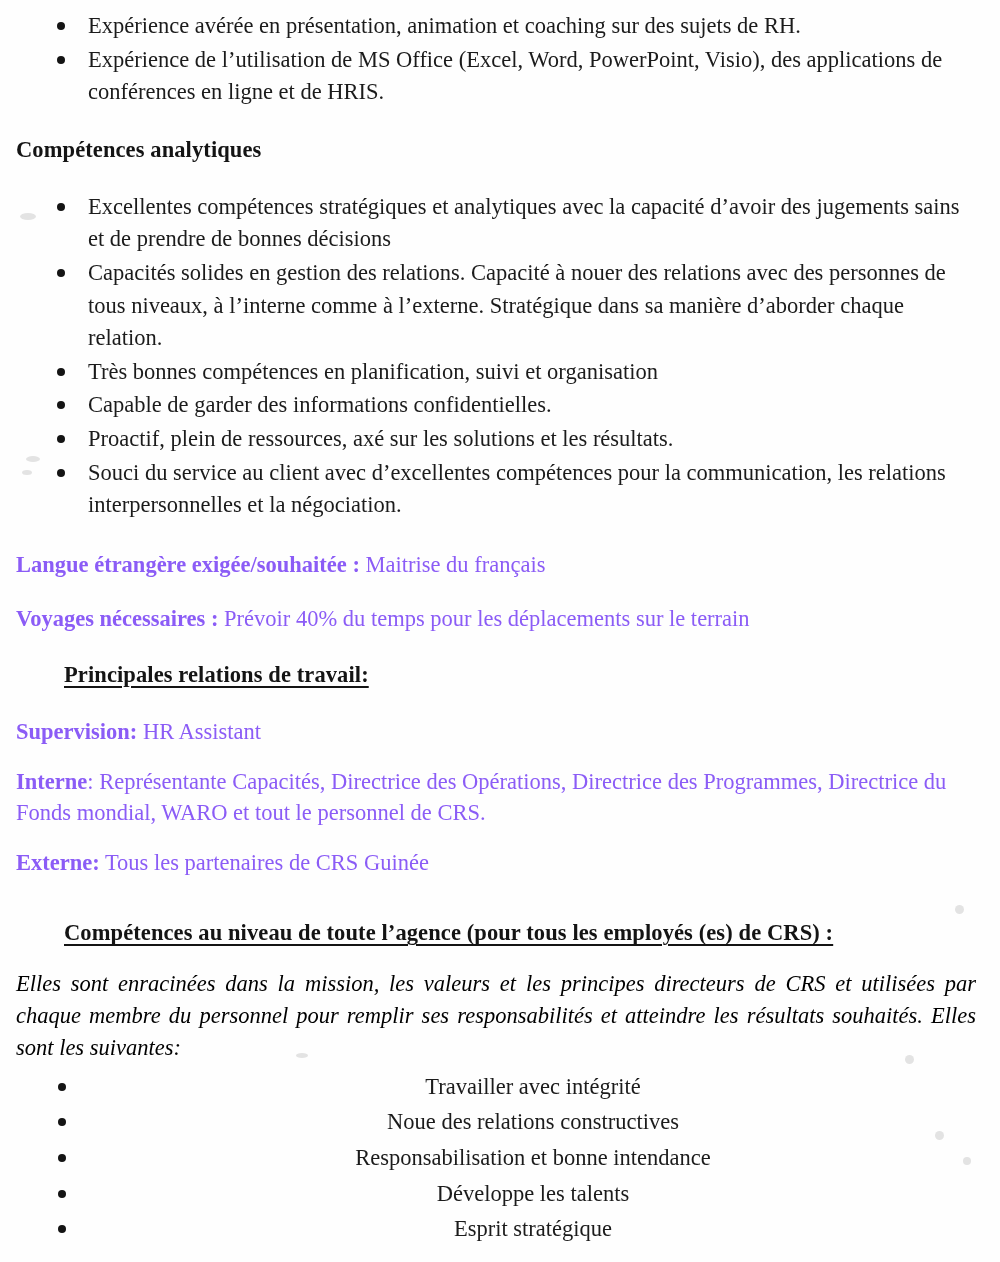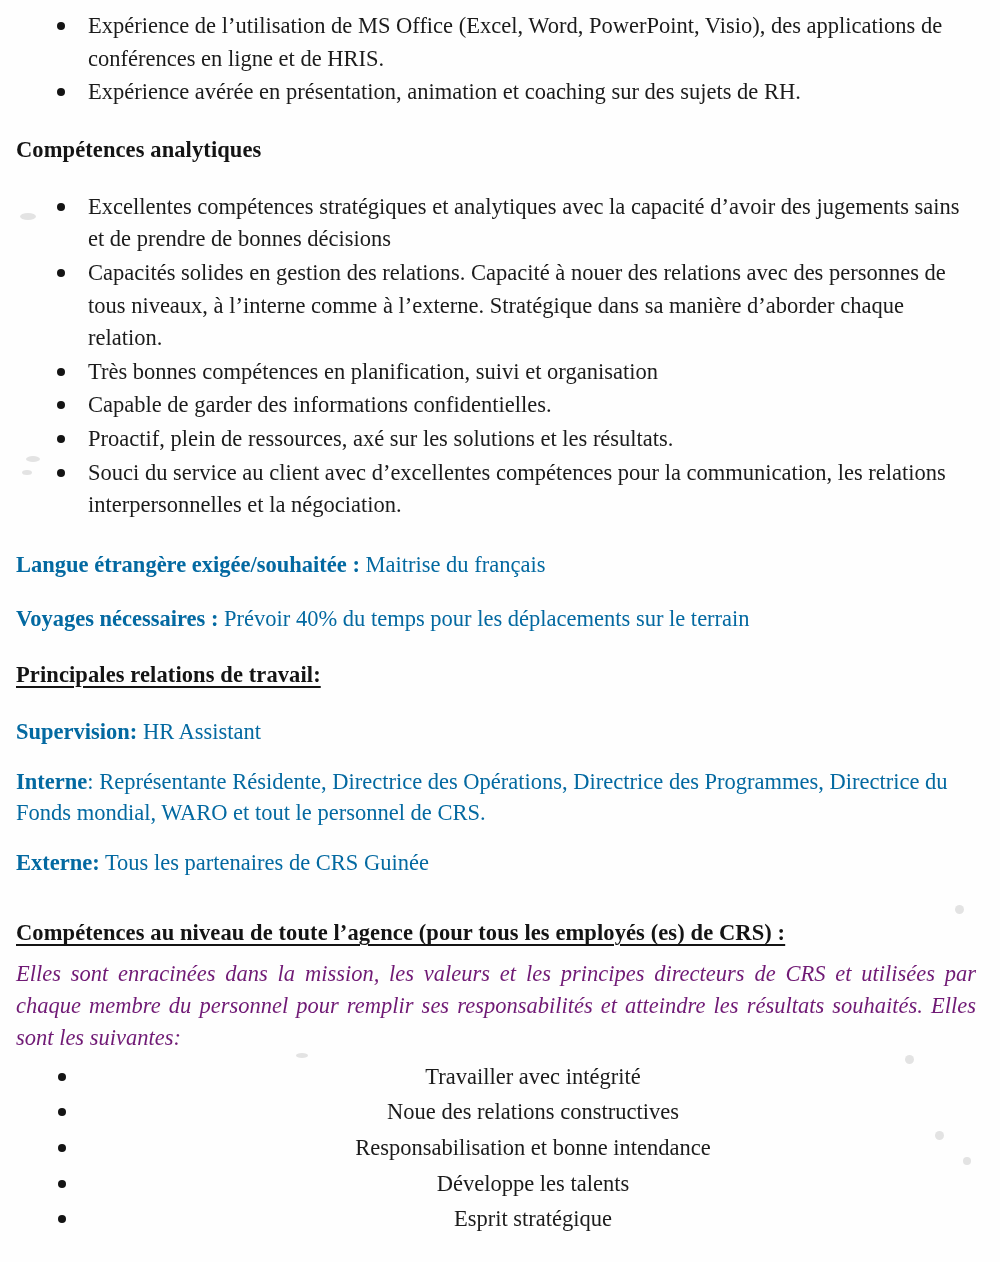--- a/index.html
+++ b/index.html
@@ -37,35 +37,37 @@
     font-weight: bold;
     font-size: 22.5px;
     line-height: 1.28;
     letter-spacing: .1px;
     color: #141414;
   }
   .heading.underlined {
     text-decoration: underline;
     text-underline-offset: 4px;
     text-decoration-thickness: 2px;
+    margin-left: 48px;
   }
 
   .para {
     font-size: 22.5px;
     line-height: 1.42;
-    color: #0369a1;
+    color: #8b5cf6;
   }
   .para .lbl { font-weight: bold; }
 
   .para-italic {
     font-size: 22.5px;
     line-height: 1.43;
     font-style: italic;
     text-align: justify;
-    color: #701a75;
+    color: #000000;
+    margin-top: 10px;
   }
 
   
   ul.bullets {
     list-style: none;
     margin: 0;
     padding: 0;
   }
   ul.bullets > li {
     position: relative;
@@ -117,22 +119,22 @@
   <div class="speck" style="left:296px;top:1053px;width:12px;height:5px;"></div>
   <div class="speck" style="left:905px;top:1055px;width:9px;height:9px;"></div>
   <div class="speck" style="left:935px;top:1131px;width:9px;height:9px;"></div>
   <div class="speck" style="left:963px;top:1157px;width:8px;height:8px;"></div>
 
   <div class="content">
 
     <div class="sp-10"></div>
 
     <ul class="bullets">
+      <li>Expérience avérée en présentation, animation et coaching sur des sujets de RH.</li>
       <li>Expérience de l’utilisation de MS Office (Excel, Word, PowerPoint, Visio), des applications de conférences en ligne et de HRIS.</li>
-      <li>Expérience avérée en présentation, animation et coaching sur des sujets de RH.</li>
     </ul>
 
     <div class="sp-26"></div>
 
     <div class="heading">Compétences analytiques</div>
 
     <div class="sp-26"></div>
 
     <ul class="bullets">
       <li>Excellentes compétences stratégiques et analytiques avec la capacité d’avoir des jugements sains et de prendre de bonnes décisions</li>
@@ -161,21 +163,21 @@
 
     <div class="sp-26"></div>
 
     <div class="para">
       <span class="lbl">Supervision:</span><span> HR Assistant</span>
     </div>
 
     <div class="sp-18"></div>
 
     <div class="para">
-      <span class="lbl">Interne</span><span>: </span><span>Représentante Résidente, Directrice des Opérations, Directrice des Programmes, Directrice du Fonds mondial, WARO et tout le personnel de CRS.</span>
+      <span class="lbl">Interne</span><span>: </span><span>Représentante Capacités, Directrice des Opérations, Directrice des Programmes, Directrice du Fonds mondial, WARO et tout le personnel de CRS.</span>
     </div>
 
     <div class="sp-18"></div>
 
     <div class="para">
       <span class="lbl">Externe:</span><span> Tous les partenaires de CRS Guinée</span>
     </div>
 
     <div class="sp-40"></div>
 

